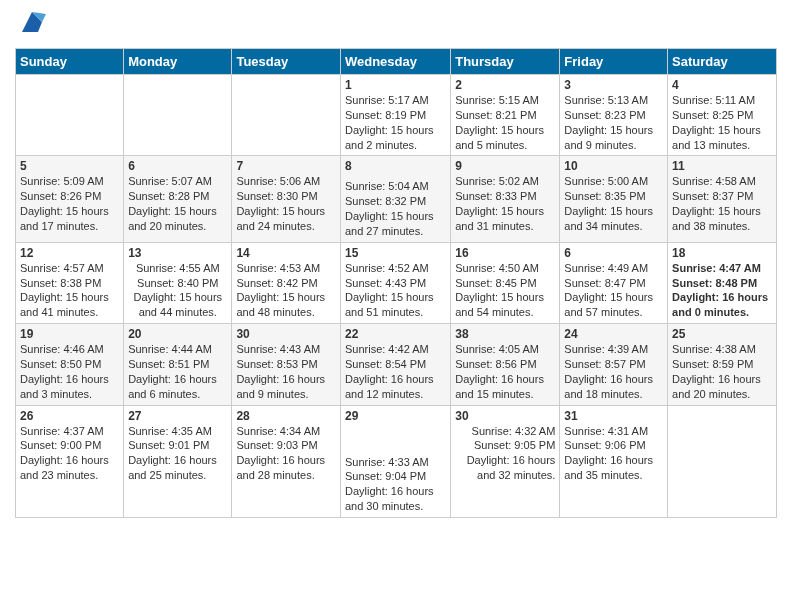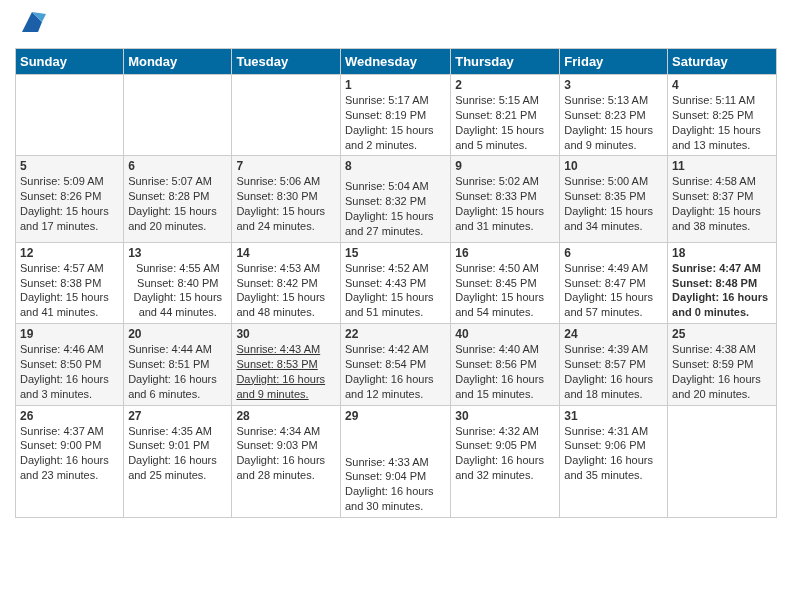--- a/index.html
+++ b/index.html
@@ -287,35 +287,35 @@
         </td>
         <td>
           <span class="day-number">20</span>
           <div class="day-info" style="white-space: pre-line;">Sunrise: 4:44 AM
 Sunset: 8:51 PM
 Daylight: 16 hours
 and 6 minutes.</div>
         </td>
         <td>
           <span class="day-number">30</span>
-          <div class="day-info" style="white-space: pre-line; text-decoration: underline;">Sunrise: 4:43 AM
+          <div class="day-info" style="white-space: pre-line;">Sunrise: 4:43 AM
 Sunset: 8:53 PM
 Daylight: 16 hours
 and 9 minutes.</div>
         </td>
         <td>
           <span class="day-number">22</span>
           <div class="day-info" style="white-space: pre-line;">Sunrise: 4:42 AM
 Sunset: 8:54 PM
 Daylight: 16 hours
 and 12 minutes.</div>
         </td>
         <td>
-          <span class="day-number">40</span>
-          <div class="day-info" style="white-space: pre-line;">Sunrise: 4:40 AM
+          <span class="day-number">38</span>
+          <div class="day-info" style="white-space: pre-line;">Sunrise: 4:05 AM
 Sunset: 8:56 PM
 Daylight: 16 hours
 and 15 minutes.</div>
         </td>
         <td>
           <span class="day-number">24</span>
           <div class="day-info" style="white-space: pre-line;">Sunrise: 4:39 AM
 Sunset: 8:57 PM
 Daylight: 16 hours
 and 18 minutes.</div>
@@ -352,21 +352,21 @@
         </td>
         <td>
           <span class="day-number">29</span>
           <div class="day-info" style="white-space: pre-line; margin-top: 32px;">Sunrise: 4:33 AM
 Sunset: 9:04 PM
 Daylight: 16 hours
 and 30 minutes.</div>
         </td>
         <td>
           <span class="day-number">30</span>
-          <div class="day-info" style="white-space: pre-line;">Sunrise: 4:32 AM
+          <div class="day-info" style="white-space: pre-line; text-align: right;">Sunrise: 4:32 AM
 Sunset: 9:05 PM
 Daylight: 16 hours
 and 32 minutes.</div>
         </td>
         <td>
           <span class="day-number">31</span>
           <div class="day-info" style="white-space: pre-line;">Sunrise: 4:31 AM
 Sunset: 9:06 PM
 Daylight: 16 hours
 and 35 minutes.</div>

